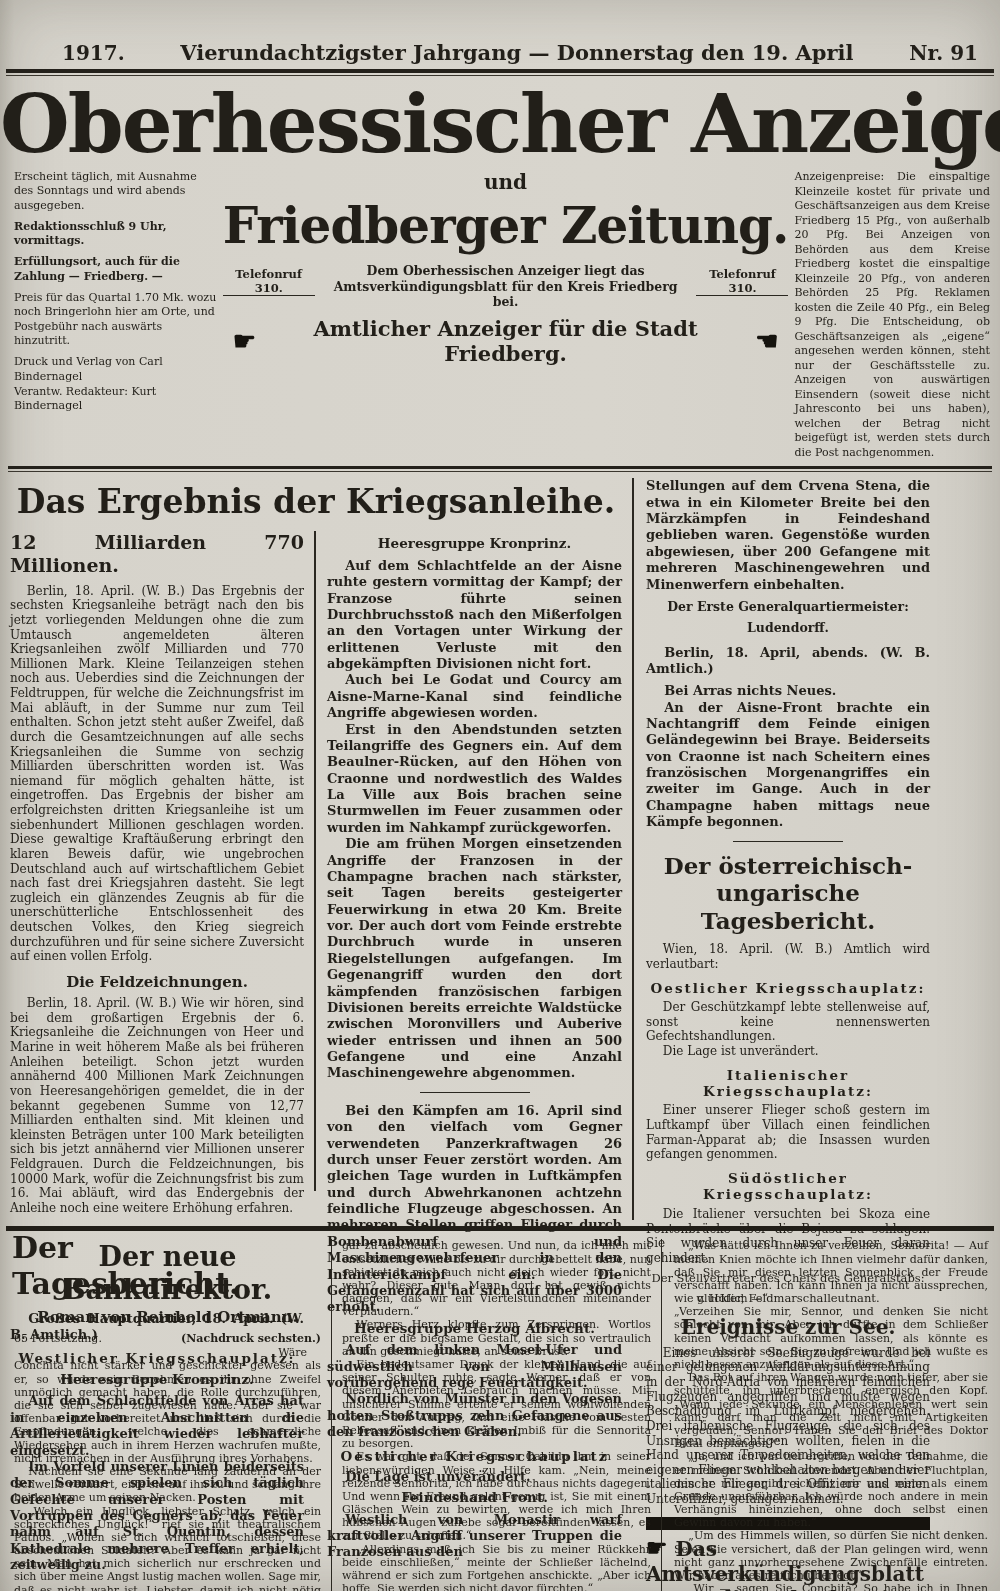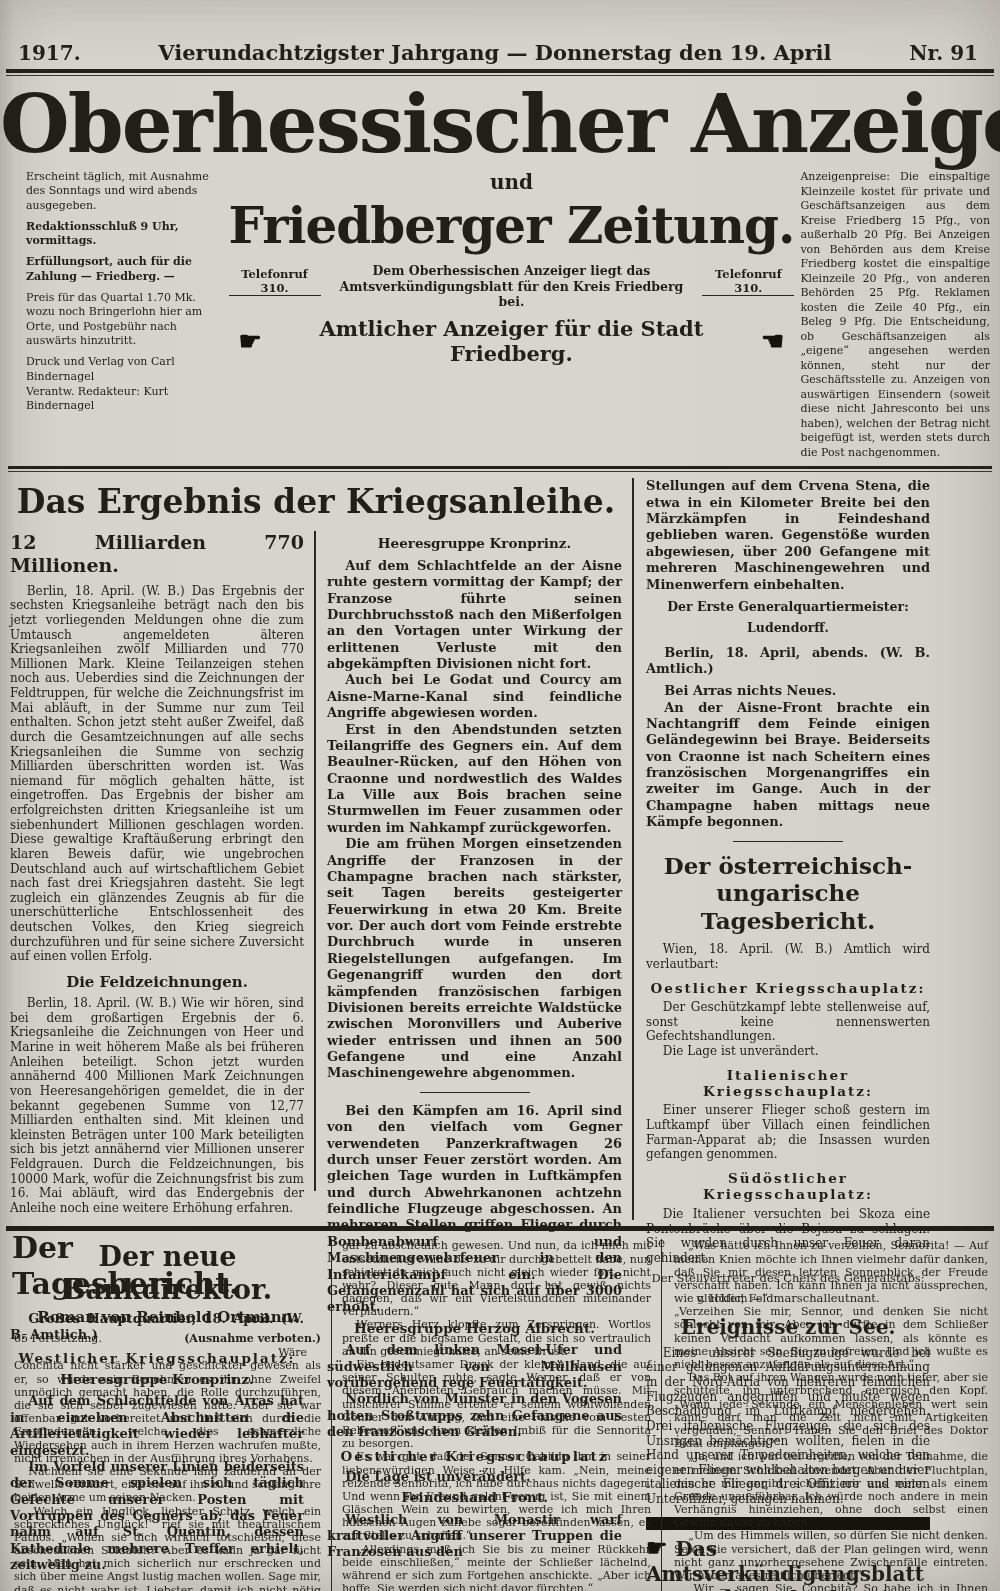--- a/index.html
+++ b/index.html
@@ -6,29 +6,29 @@
   .page{
     width:1000px;height:1591px;overflow:hidden;position:relative;
     background:#d6d3cb;
     background-image:linear-gradient(90deg, #c6c3ba 0px, #d6d3cb 14px, #d8d5cd 60%, #d2cfc7 100%);
     box-shadow:inset 0 0 60px rgba(60,55,45,.25);
     color:#221f19;
     font-family:"DejaVu Serif","Liberation Serif",serif;
   }
   
   .topbar{display:flex;justify-content:space-between;align-items:flex-end;
-    padding:40px 22px 4px 18px;font-weight:bold;font-size:20px;}
+    padding:40px 22px 4px 18px;font-weight:bold;font-size:20px;margin-left:44px;}
   .topbar .center{font-size:21px;}
   .toprule{border-top:4px solid #24211b;border-bottom:1px solid #3a362e;height:2px;margin:0 6px;}
   
   .masthead-title{
     text-align:center;font-weight:bold;font-size:80px;letter-spacing:-2px;
     line-height:1.0;padding-top:8px;white-space:nowrap;
   }
-  .mast-grid{display:flex;padding:6px 10px 2px 26px;}
+  .mast-grid{display:flex;padding:6px 10px 2px 14px;}
   .mast-left{width:285px;font-size:11px;line-height:1.3;}
   .mast-left p{margin:0 0 7px 0;}
   .mast-left .strong{font-weight:bold;}
   .mast-center{flex:1;text-align:center;padding:0 6px;}
   .mast-right{width:275px;font-size:11px;line-height:1.32;text-align:justify;}
   .und{font-weight:bold;font-size:20px;margin:0;}
   .title2{font-weight:bold;font-size:50px;letter-spacing:-1px;margin:2px 0 8px 0;white-space:nowrap;}
   .supplement{display:flex;align-items:flex-start;font-weight:bold;font-size:12.5px;}
   .supplement .phone{width:92px;border-bottom:1px solid #2a2720;font-size:11.5px;margin-top:4px;}
   .supplement .note{flex:1;padding:0 6px;line-height:1.25;}
@@ -190,21 +190,21 @@
   </div>
 
   <div class="feui-rule"></div>
   <div class="feuilleton">
 
     <div class="fcol c1">
       <div class="feui-title">Der neue Bankdirektor.</div>
       <div class="feui-sub">Roman von Reinhold Ortmann.</div>
       <div class="feui-meta">
         <span>65 Fortsetzung.</span>
-        <span class="rights">(Ausnahme verboten.)</span>
+        <span class="rights">(Nachdruck sechsten.)</span>
       </div>
       <div class="opening-word">Wäre</div>
       <p style="text-indent:0;">Conchita nicht stärker und geschickter gewesen als er, so würde sein Benehmen es ihr ohne Zweifel unmöglich gemacht haben, die Rolle durchzuführen, die sie sich selber zugewiesen hatte. Aber sie war offenbar gut vorbereitet und ließ sich durch die Empfindungen, welche dies schmerzliche Wiedersehen auch in ihrem Herzen wachrufen mußte, nicht irremachen in der Ausführung ihres Vorhabens.</p>
       <p>Nachdem sie eine Sekunde lang zaudernd an der Schwelle verharrt, eilte sie auf ihn zu und schlang ihre beiden Arme um seinen Nacken.</p>
       <p>„Welch ein Unglück, liebster Schatz, welch ein schreckliches Unglück!“ rief sie mit theatralischem Pathos. „Wollen sie dich wirklich totschießen, diese abscheulichen Soldaten? Aber es kann ja gar nicht sein. Man hat mich sicherlich nur erschrecken und sich über meine Angst lustig machen wollen. Sage mir, daß es nicht wahr ist, Liebster, damit ich nicht nötig habe, mir vor Verzweiflung die Augen auszuweinen!“</p>
 
     </div>
 
     <div class="fcol c2">
       <p style="text-indent:0;">gar zu abscheulich gewesen. Und nun, da ich mich mit entsetzlicher Mühe bis zu dir durchgebettelt habe, nun schickst du mich auch nicht gleich wieder fort, nicht wahr? Dieser gute Mann dort hat gewiß nichts dagegen, daß wir ein Viertelstündchen miteinander verplaudern.“</p>

